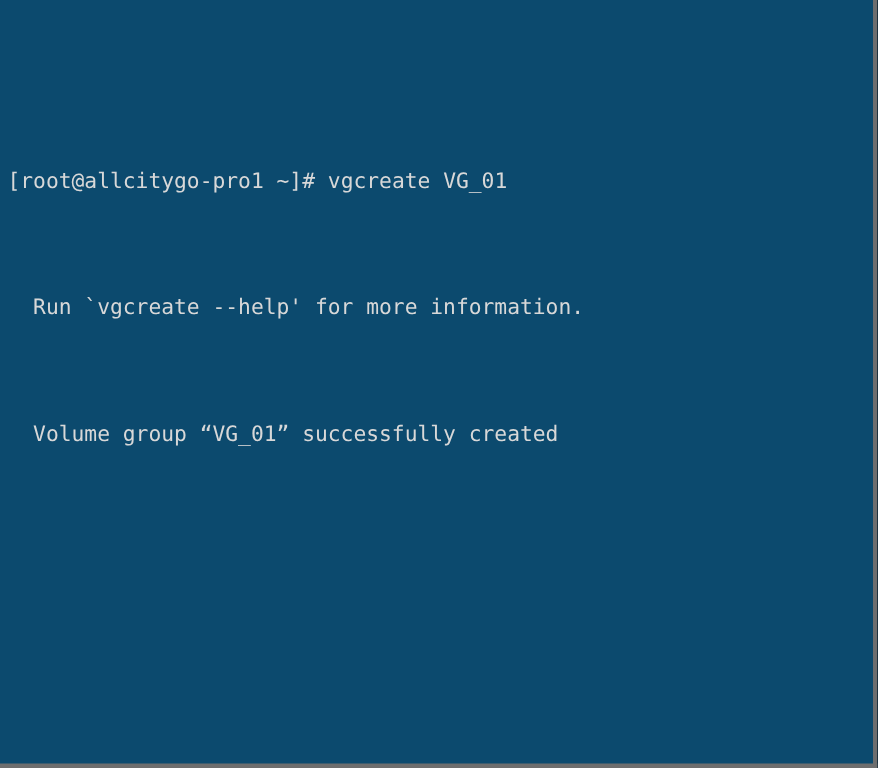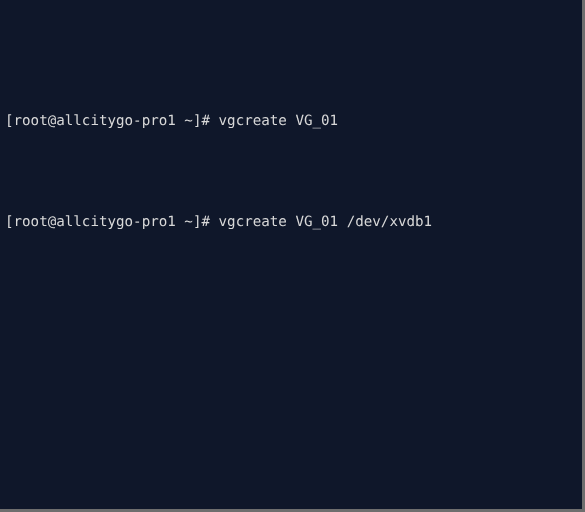--- a/index.html
+++ b/index.html
@@ -10,21 +10,21 @@
   body {
     width: 585px;
     height: 512px;
     overflow: hidden;
   }
   #terminal {
     position: relative;
     box-sizing: border-box;
     width: 585px;
     height: 512px;
-    background: #0f172a;
+    background: #0c4a6e;
     border-right: 3px solid #6e6e6e;
     border-bottom: 3px solid #6e6e6e;
     padding: 0;
     overflow: hidden;
   }
   #screen {
     position: absolute;
     left: 5px;
     top: -6px;
     width: 575px;
@@ -48,23 +48,24 @@
 <body>
 
 <div id="terminal">
   <div id="screen">
 
     <span class="line"></span>
 
     <span class="line"><span>[root@allcitygo-pro1 ~]# </span><span>vgcreate VG_01</span></span>
 
 
+    <span class="line">  Run `vgcreate --help' for more information.</span>
 
-    <span class="line"><span>[root@allcitygo-pro1 ~]# </span><span>vgcreate VG_01 /dev/xvdb1</span></span>
 
+    <span class="line">  Volume group “VG_01” successfully created</span>
 
 
     
 
     
 
     
 
     
 

